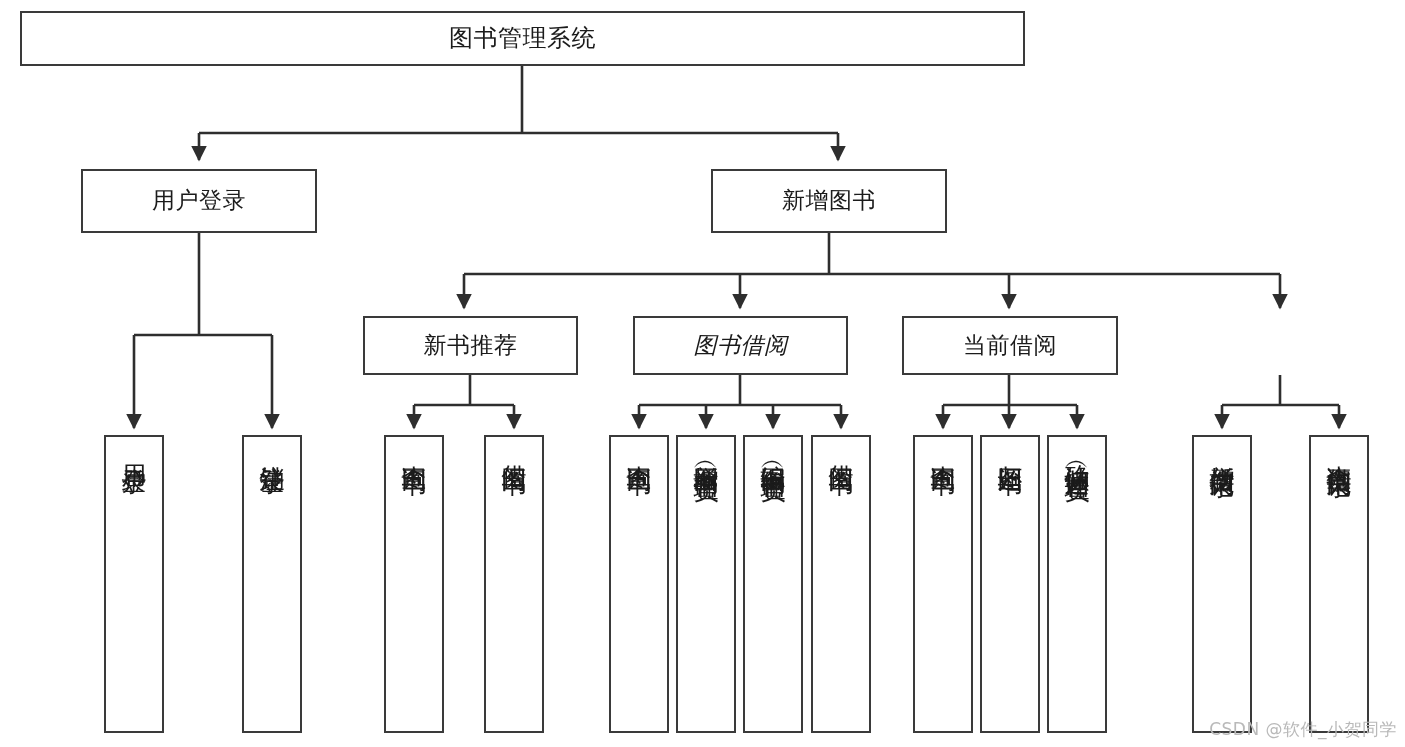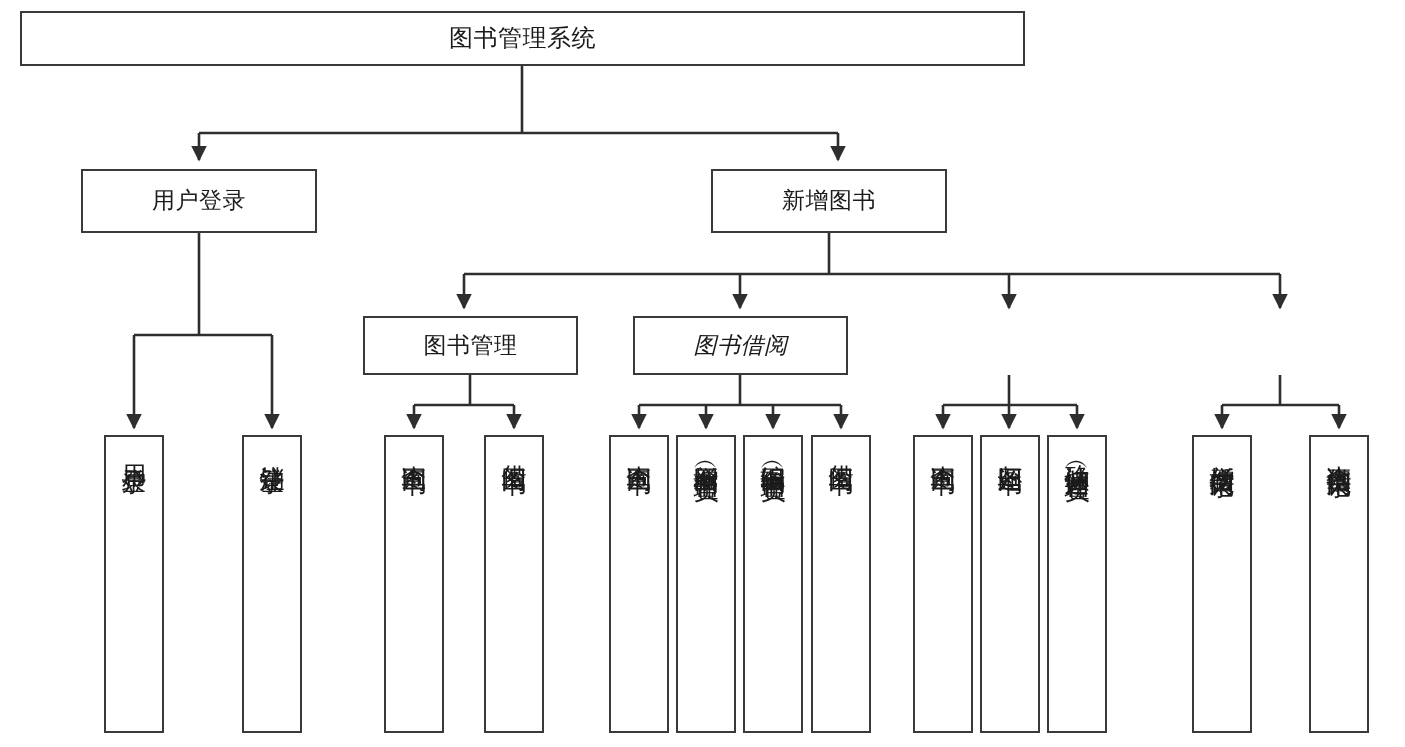--- a/index.html
+++ b/index.html
@@ -130,24 +130,27 @@
   </div>
 
   <div class="node horiz" style="left:81px; top:169px; width:236px; height:64px;">
     <span class="label">用户登录</span>
   </div>
   <div class="node horiz" style="left:711px; top:169px; width:236px; height:64px;">
     <span class="label">新增图书</span>
   </div>
 
   <div class="node horiz" style="left:363px; top:316px; width:215px; height:59px;">
-    <span class="label">图书管理</span>
+    <span class="label">新书推荐</span>
   </div>
   <div class="node horiz" style="left:633px; top:316px; width:215px; height:59px;font-style:italic;">
     <span class="label">图书借阅</span>
+  </div>
+  <div class="node horiz" style="left:902px; top:316px; width:216px; height:59px;">
+    <span class="label">当前借阅</span>
   </div>
 
   <div class="node leaf" style="left:104px; top:435px; width:60px; height:298px;">
     <span class="label">用户登录</span>
   </div>
   <div class="node leaf" style="left:242px; top:435px; width:60px; height:298px;">
     <span class="label">注销登录</span>
   </div>
 
   <div class="node leaf" style="left:384px; top:435px; width:60px; height:298px;">
@@ -180,14 +183,15 @@
     <span class="label">确认归还（管理员）</span>
   </div>
 
   <div class="node leaf" style="left:1192px; top:435px; width:60px; height:298px;">
     <span class="label">新增借阅记录</span>
   </div>
   <div class="node leaf" style="left:1309px; top:435px; width:60px; height:298px;">
     <span class="label">查询借阅记录</span>
   </div>
 
+  <div class="watermark">CSDN @软件_小贺同学</div>
 
 </div>
 
 </body></html>

